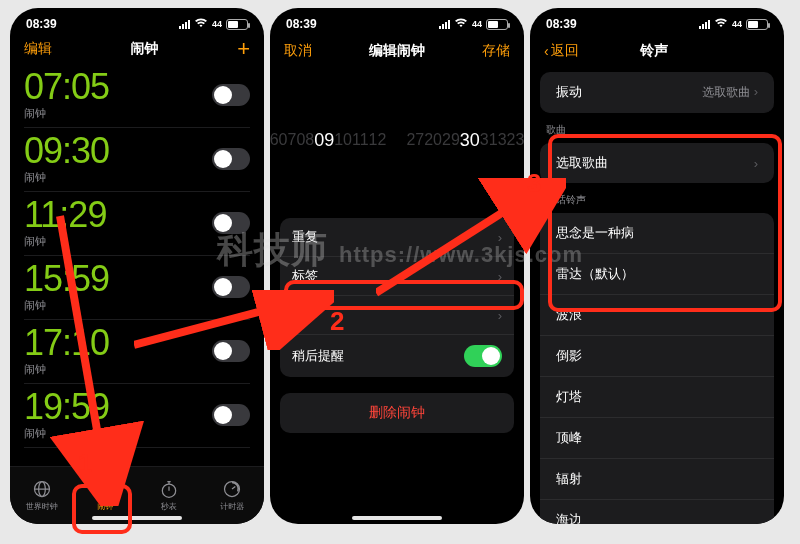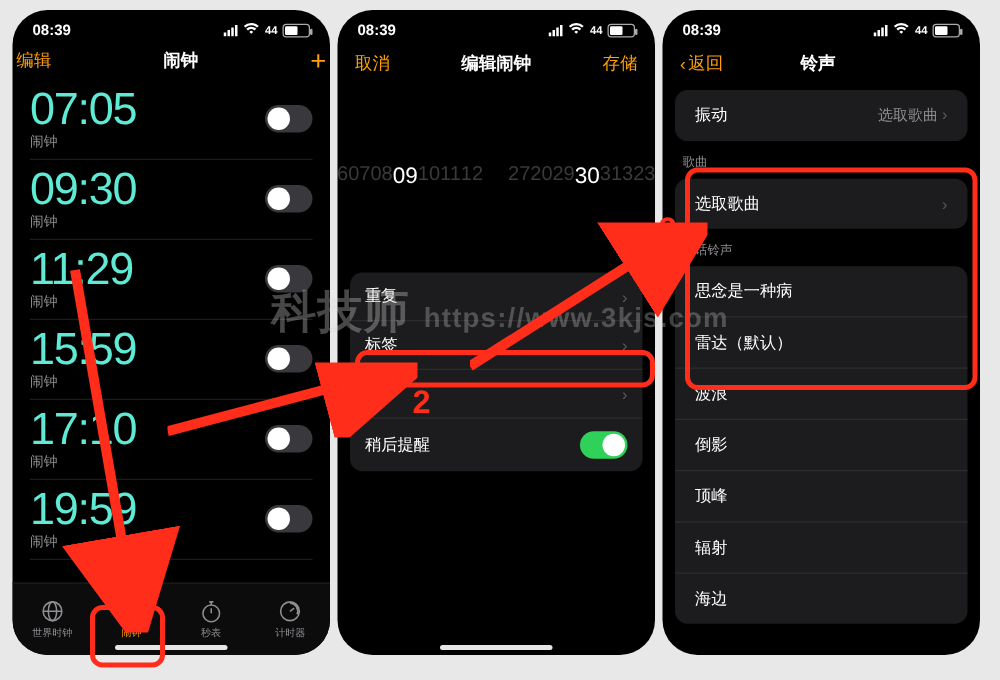--- a/index.html
+++ b/index.html
@@ -40,30 +40,30 @@
   .signal i:nth-child(1){height:3px}
   .signal i:nth-child(2){height:5px}
   .signal i:nth-child(3){height:7px}
   .signal i:nth-child(4){height:9px}
   .battery { width:22px; height:11px; border:1px solid #aaa; border-radius:3px; position:relative; }
   .battery::after{content:""; position:absolute; right:-3px; top:3px; width:2px; height:5px; background:#aaa; border-radius:1px;}
   .battery i { position:absolute; left:1px; top:1px; bottom:1px; width:10px; background:#fff; border-radius:1px;}
   .batt-label { font-size:9px; font-weight:700; position:relative; }
 
   
-  .nav1 { display:flex; align-items:center; justify-content:space-between; padding:4px 3px 6px; }
+  .nav1 { display:flex; align-items:center; justify-content:space-between; padding:4px 14px 6px; }
   .nav1 .edit { color:#ff9f0a; font-size:14px; }
   .nav1 .title { font-size:14px; font-weight:600; }
   .plus { color:#ff9f0a; font-size:22px; font-weight:400; line-height:14px; }
   .alarm-list { padding:0 14px; }
   .alarm-row {
     display:flex; align-items:center; justify-content:space-between;
     border-bottom:1px solid #1c1c1e; padding:4px 0 6px;
   }
-  .alarm-time { font-size:36px; font-weight:300; color:#5eead4; letter-spacing:-1px; line-height:38px; }
+  .alarm-time { font-size:36px; font-weight:300; color:#84cc16; letter-spacing:-1px; line-height:38px; }
   .alarm-label { font-size:11px; color:#8e8e93; margin-top:0px; }
   .switch {
     width:38px; height:22px; background:#39393d; border-radius:11px; position:relative;
   }
   .switch .knob {
     width:18px; height:18px; background:#fff; border-radius:50%;
     position:absolute; top:2px; left:2px;
   }
   .tabbar {
     position:absolute; bottom:0; left:0; right:0; height:58px;
@@ -311,20 +311,21 @@
             <span class="chev">›</span>
           </span>
       </div>
       <div class="srow">
         <span>稍后提醒</span>
         <div class="switch on">
             <div class="knob"></div>
           </div>
       </div>
     </div>
+    <div class="delete-btn">删除闹钟</div>
     <div class="home-ind"></div>
   </div>
 
   <div class="phone">
     <div class="status-bar">
       <span>08:39</span>
       <span class="status-right">
         <span class="signal">
             <i></i>
             <i></i>
@@ -368,20 +369,23 @@
             <span>思念是一种病</span>
           </div>
         <div class="s3-row">
             <span>雷达（默认）</span>
           </div>
         <div class="s3-row">
             <span>波浪</span>
           </div>
         <div class="s3-row">
             <span>倒影</span>
+          </div>
+        <div class="s3-row">
+            <span>灯塔</span>
           </div>
         <div class="s3-row">
             <span>顶峰</span>
           </div>
         <div class="s3-row">
             <span>辐射</span>
           </div>
         <div class="s3-row">
             <span>海边</span>
           </div>

